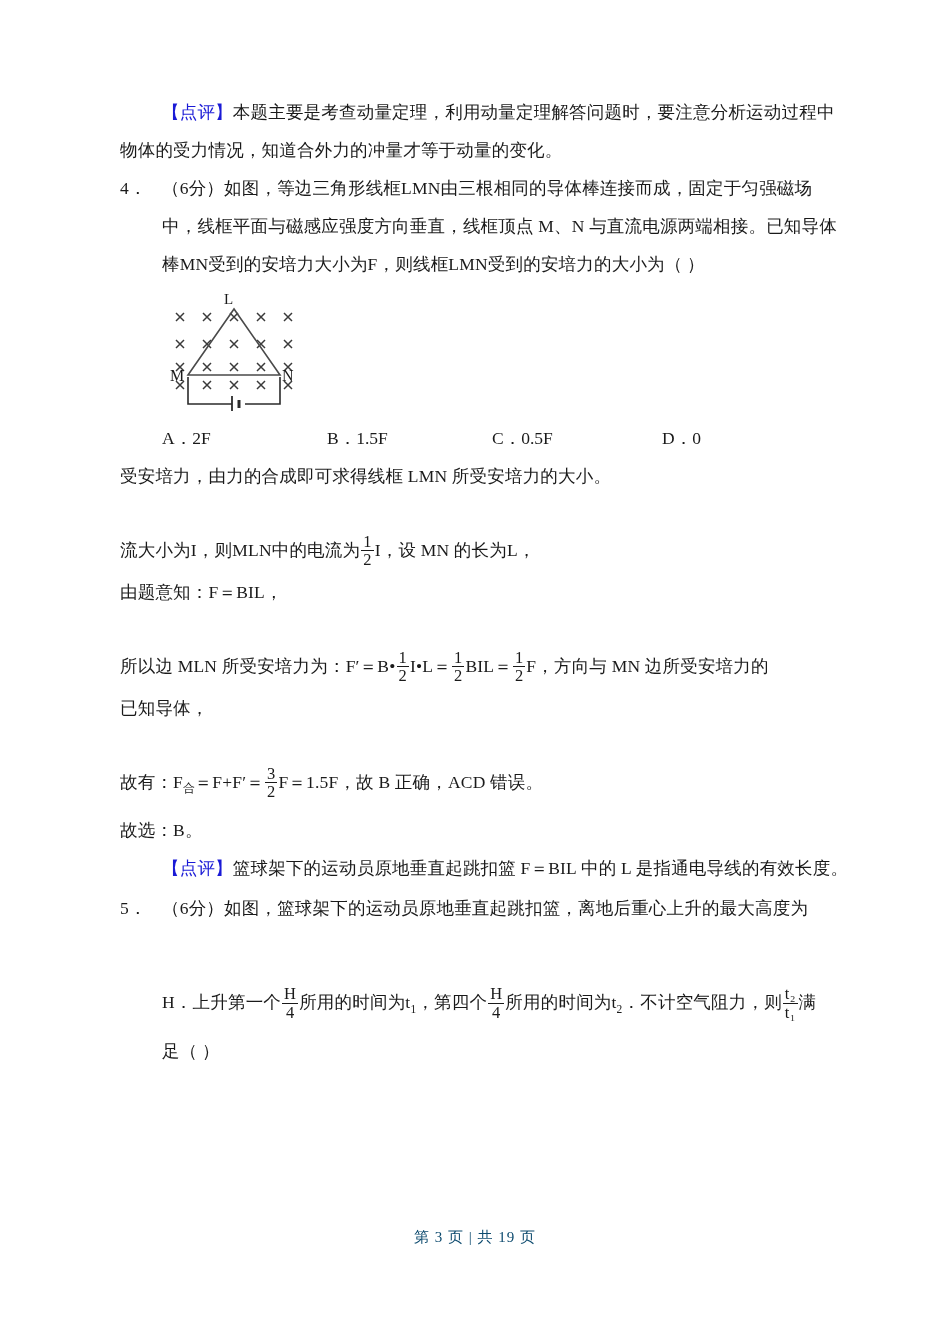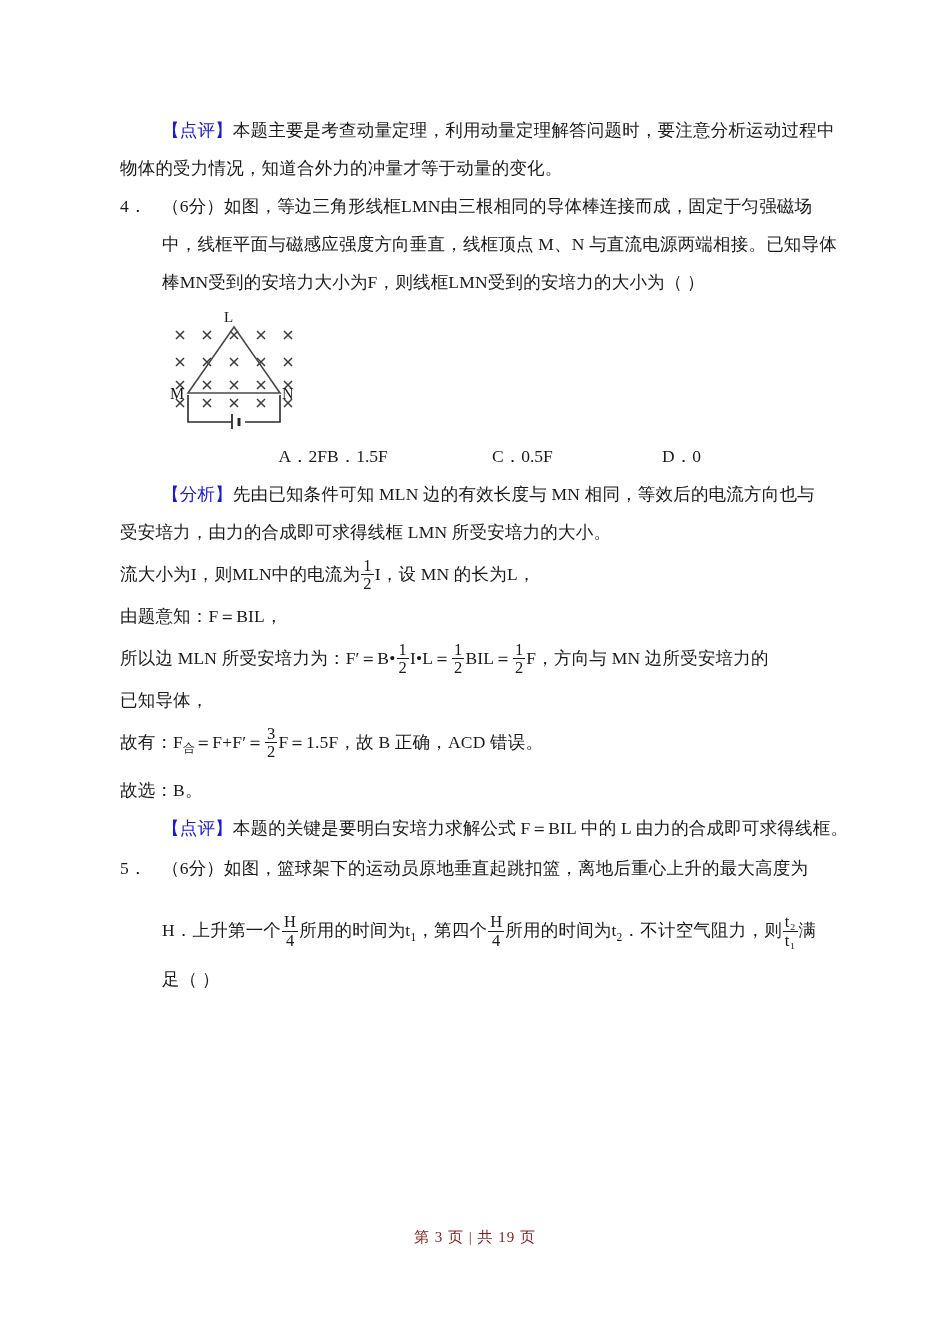--- a/index.html
+++ b/index.html
@@ -18,21 +18,21 @@
   .page {
     position: relative;
     width: 950px;
     height: 1344px;
     padding: 0;
     box-sizing: border-box;
   }
   .content {
     position: absolute;
     left: 120px;
-    top: 111px;
+    top: 93px;
     width: 716px;
   }
   .line {
     font-size: 17.5px;
     line-height: 38px;
     letter-spacing: 0.2px;
     white-space: nowrap;
   }
   .indent-tag {
     padding-left: 42px;
@@ -49,21 +49,21 @@
     width: 42px;
   }
   .opts {
     padding-left: 42px;
     font-size: 17.5px;
     line-height: 38px;
   }
   .opt {
     display: inline-block;
   }
-  .opt-a { width: 165px; text-align: right; }
+  .opt-a { width: 165px; }
   .opt-b { width: 165px; }
   .opt-c { width: 170px; }
   .opt-d { width: 120px; }
 
   
   .frac {
     display: inline-block;
     vertical-align: middle;
     text-align: center;
     font-size: 15.5px;
@@ -79,20 +79,21 @@
   }
   .frac .den {
     display: block;
     padding: 0 2px;
   }
   .frac.tall {
     font-size: 16.5px;
   }
   .eqline {
     line-height: 46px;
+    margin-top: 32px;
   }
   .sub {
     font-size: 11.5px;
     vertical-align: sub;
   }
   .fsub {
     font-size: 12px;
     vertical-align: -0.35em;
     letter-spacing: -0.5px;
   }
@@ -108,21 +109,21 @@
   .figure svg { display: block; }
 
   
   .footer {
     position: absolute;
     left: 0;
     right: 0;
     top: 1228px;
     text-align: center;
     font-size: 15px;
-    color: #7f1d1d;
+    color: #0c4a6e;
     letter-spacing: 1px;
     font-family: "Liberation Serif", "DejaVu Serif", serif;
   }
   .q5block { margin-top: 2px; }
   .spacer-sm { height: 8px; }
   .spacer-md { height: 20px; }
 </style>
 </head>
 <body>
 
@@ -180,37 +181,36 @@
         <text x="120" y="92" font-family="Liberation Serif, serif" font-size="16" fill="#1a1a1a">N</text>
       </svg>
     </div>
 
     <div class="spacer-sm"></div>
 
     <div class="opts">
       <span class="opt opt-a">A．2F</span><span class="opt opt-b">B．1.5F</span><span class="opt opt-c">C．0.5F</span><span class="opt opt-d">D．0</span>
     </div>
 
-    <div class="line indent-tag"><span class="tag">【分析】</span><span>先由已知条件可知 MLN 边的有效长度与 MN 相同，等效后的电流方向也与</span></div>
     <div class="line"><span>受安培力，由力的合成即可求得线框 LMN 所受安培力的大小。</span></div>
 
 
     <div class="line eqline"><span>流大小为I，则MLN中的电流为</span><span class="frac tall"><span class="num">1</span><span class="den">2</span></span><span>I，设 MN 的长为L，</span></div>
 
     <div class="line"><span>由题意知：F＝BIL，</span></div>
 
     <div class="line eqline"><span>所以边 MLN 所受安培力为：F</span><span>′</span><span>＝B•</span><span class="frac tall"><span class="num">1</span><span class="den">2</span></span><span>I•L＝</span><span class="frac tall"><span class="num">1</span><span class="den">2</span></span><span>BIL＝</span><span class="frac tall"><span class="num">1</span><span class="den">2</span></span><span>F，方向与 MN 边所受安培力的</span></div>
 
     <div class="line"><span>已知导体，</span></div>
 
     <div class="line eqline"><span>故有：F</span><span class="fsub">合</span><span>＝F+F</span><span>′</span><span>＝</span><span class="frac tall"><span class="num">3</span><span class="den">2</span></span><span>F＝1.5F，故 B 正确，ACD 错误。</span></div>
 
     <div class="line"><span>故选：B。</span></div>
 
-    <div class="line indent-tag"><span class="tag">【点评】</span><span>本题的关键是要明白安培力求解公式 F＝BIL 中的 L 由力的合成即可求得线框。</span></div>
+    <div class="line indent-tag"><span class="tag">【点评】</span><span>篮球架下的运动员原地垂直起跳扣篮 F＝BIL 中的 L 是指通电导线的有效长度。</span></div>
 
     <div class="line q5block"><span class="qnum">5．</span><span>（6分）如图，篮球架下的运动员原地垂直起跳扣篮，离地后重心上升的最大高度为</span></div>
 
     <div class="spacer-md"></div>
 
     <div class="line hang eqline"><span>H．上升第一个</span><span class="frac tall"><span class="num">H</span><span class="den">4</span></span><span>所用的时间为t</span><span class="sub">1</span><span>，第四个</span><span class="frac tall"><span class="num">H</span><span class="den">4</span></span><span>所用的时间为t</span><span class="sub">2</span><span>．不计空气阻力，则</span><span class="frac tall"><span class="num">t₂</span><span class="den">t₁</span></span><span>满</span></div>
 
     <div class="line hang"><span>足（        ）</span></div>
 
   </div>

